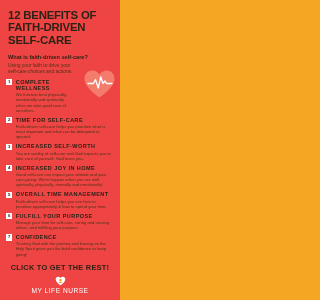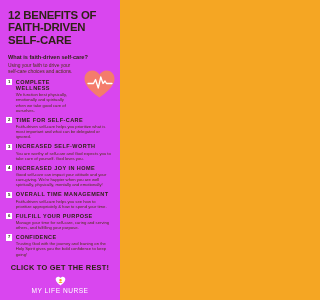--- a/index.html
+++ b/index.html
@@ -11,21 +11,21 @@
     height: 300px;
     overflow: hidden;
     background: #F5A623;
     font-family: "Liberation Sans", sans-serif;
     -webkit-font-smoothing: antialiased;
   }
   #pin {
     position: relative;
     width: 120px;
     height: 300px;
-    background: #d946ef;
+    background: #ef4444;
     box-sizing: border-box;
     padding: 0;
     overflow: hidden;
   }
 
   
   .header {
     padding: 9px 8px 0 8px;
   }
   .title {

